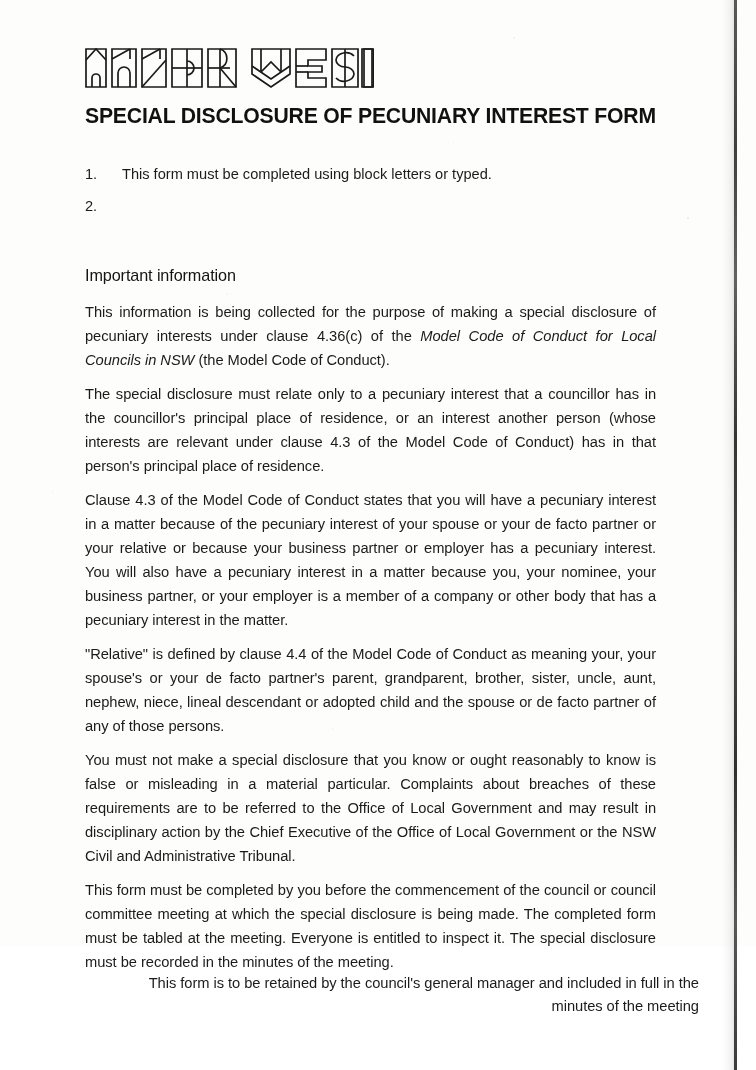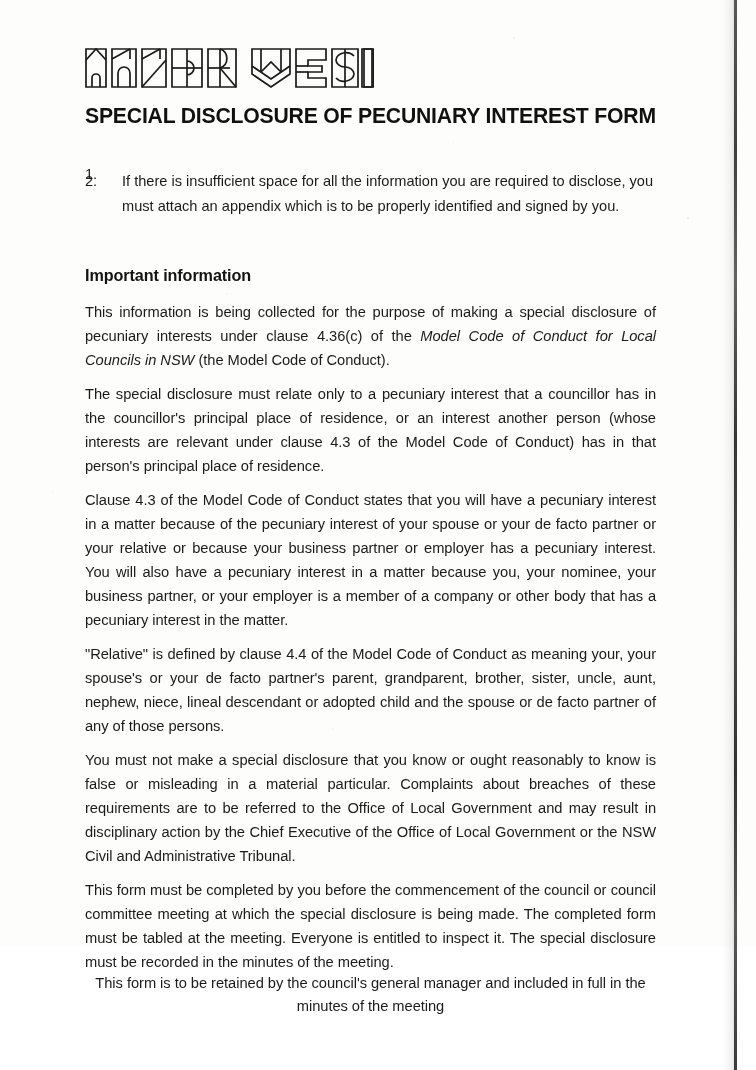--- a/index.html
+++ b/index.html
@@ -116,21 +116,20 @@
   }
 
   
   .section-heading {
     position: absolute;
     left: 85px;
     top: 266px;
     font-size: 16.2px;
     color: #141414;
     letter-spacing: -.1px;
-    font-weight: bold;
   }
 
   
   .body-block {
     position: absolute;
     left: 85px;
     top: 300px;
     width: 571px;
   }
   .para {
@@ -149,21 +148,21 @@
     position: absolute;
     left: 85px;
     top: 972px;
     width: 571px;
     font-size: 14.7px;
     line-height: 23.2px;
     color: #1b1b1b;
     text-align: justify;
     letter-spacing: -.05px;
   }
-  .footer-para.nojust { text-align: center; }
+  .footer-para.nojust { text-align: right; margin-left: 43px; }
 </style>
 </head>
 <body>
 
 <div id="page">
 
   <div id="logo" title="INNER WEST">
     <svg width="290" height="44" viewBox="0 0 290 44" aria-label="INNER WEST">
       <g fill="none" stroke="#1a1a1a" stroke-width="1.7">
 
@@ -213,24 +212,24 @@
         <path d="M278 3 H289.2 V41 H278 Z"></path>
       </g>
     </svg>
   </div>
 
   <div class="doc-title">SPECIAL DISCLOSURE OF PECUNIARY INTEREST FORM</div>
 
   <div class="num-list">
     <div class="num-item">
       <span class="num">1.</span>
+      <span>This form must be completed using block letters or typed.</span>
     </div>
     <div class="num-item">
       <span class="num">2.</span>
-      <span>If there is insufficient space for all the information you are required to disclose, you must attach an appendix which is to be properly identified and signed by you.</span>
     </div>
   </div>
 
   <div class="section-heading">Important information</div>
 
   <div class="body-block">
 
     <p class="para"><span>This information is being collected for the purpose of making a special disclosure of pecuniary interests under clause 4.36(c) of the </span><i>Model Code of Conduct for Local Councils in NSW</i><span> (the Model Code of Conduct).</span></p>
 
     <p class="para">The special disclosure must relate only to a pecuniary interest that a councillor has in the councillor's principal place of residence, or an interest another person (whose interests are relevant under clause 4.3 of the Model Code of Conduct) has in that person's principal place of residence.</p>

